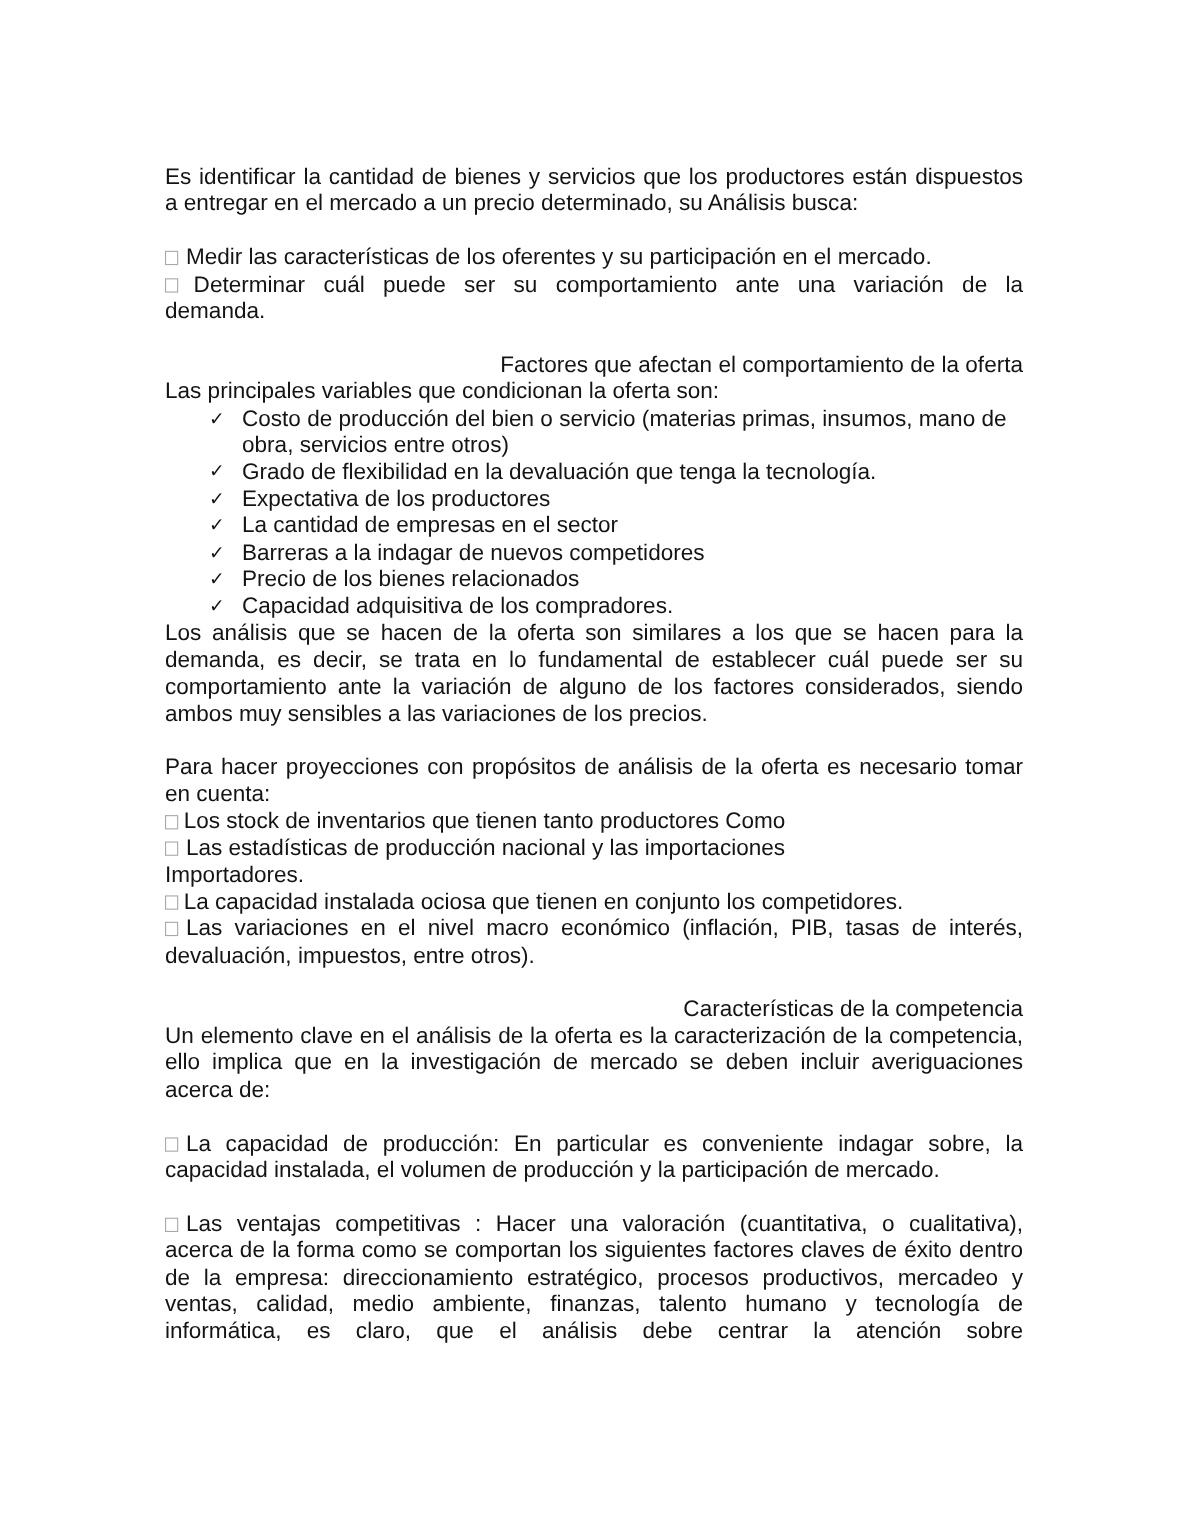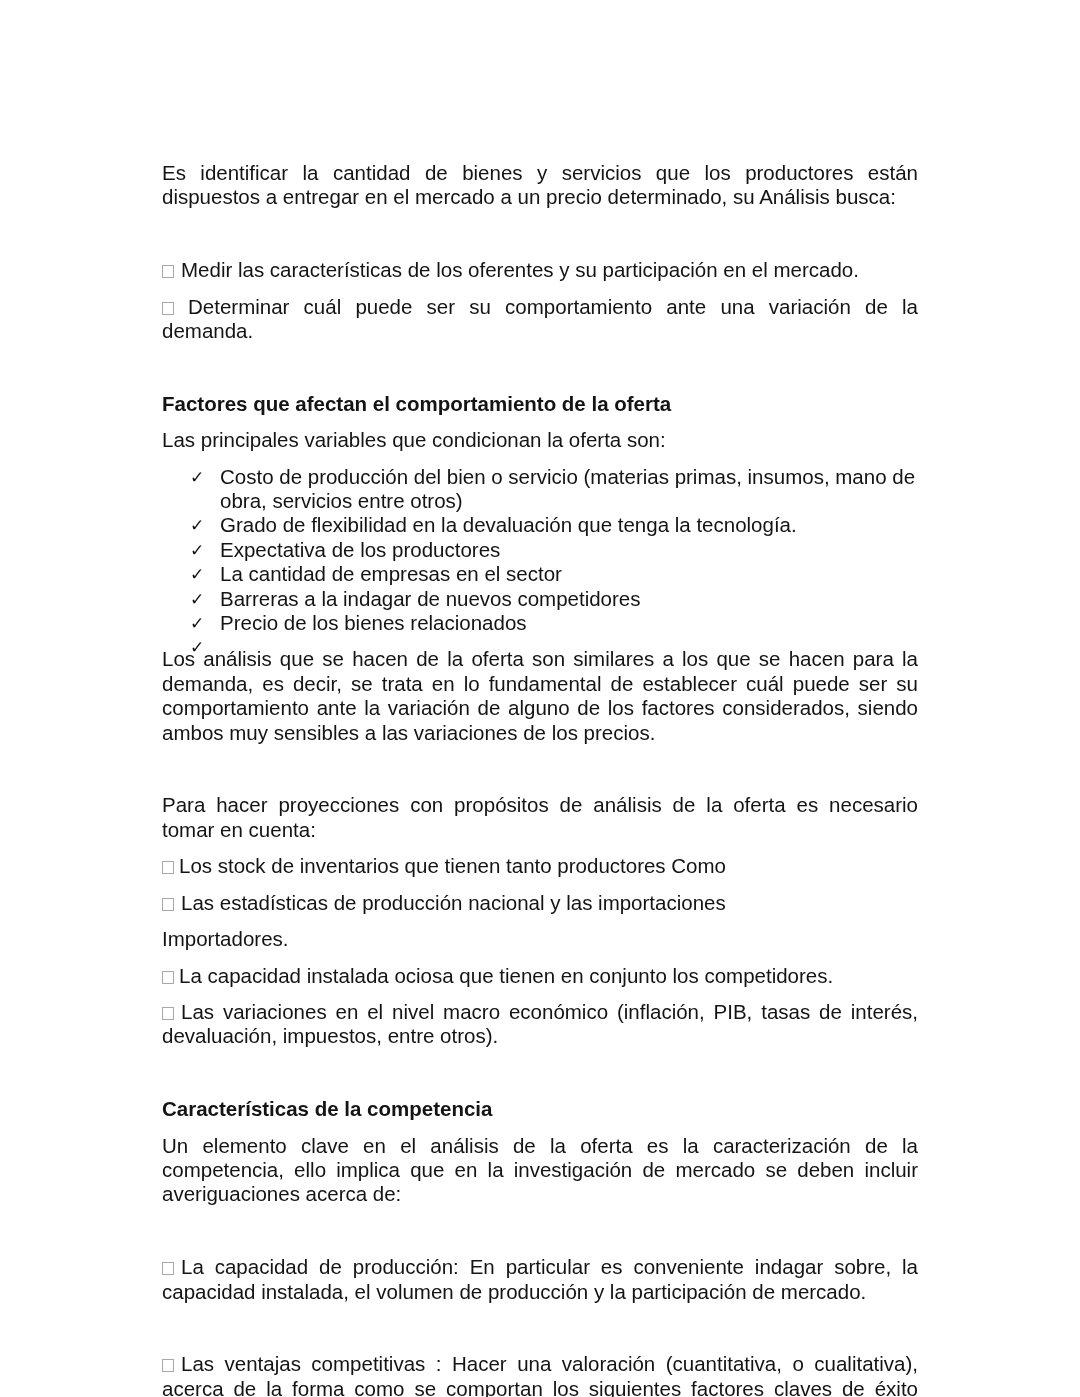--- a/index.html
+++ b/index.html
@@ -7,24 +7,24 @@
   .page {
     position: absolute;
     left: 150px;
     top: 149px;
     width: 780px;
     font-family: "Liberation Sans", sans-serif;
     font-size: 20.5px;
     line-height: 24.4px;
     color: #141414;
   }
-  p { margin: 12px; }
+  p { margin: 0; }
   .justify { text-align: justify; text-align-last: left; }
   .gap { height: 24.4px; }
-  .heading { font-weight: bold; }
+  .heading { font-weight: normal; text-align: right; }
   .box {
     display: inline-block;
     width: 12px; height: 13px;
     border: 1px solid #a8a8a8;
     box-sizing: border-box;
     margin-right: 7px;
     vertical-align: -1px;
   }
   .checklist { list-style: none; margin: 0; padding: 0 0 0 40px; }
   .checklist li { position: relative; padding-left: 30px; }
@@ -48,21 +48,21 @@
 
   <p class="heading">Factores que afectan el comportamiento de la oferta</p>
   <p>Las principales variables que condicionan la oferta son:</p>
   <ul class="checklist">
     <li><span class="check">✓</span><span>Costo de producción del bien o servicio (materias primas, insumos, mano de obra, servicios entre otros)</span></li>
     <li><span class="check">✓</span><span>Grado de flexibilidad en la devaluación que tenga la tecnología.</span></li>
     <li><span class="check">✓</span><span>Expectativa de los productores</span></li>
     <li><span class="check">✓</span><span>La cantidad de empresas en el sector</span></li>
     <li><span class="check">✓</span><span>Barreras a la indagar de nuevos competidores</span></li>
     <li><span class="check">✓</span><span>Precio de los bienes relacionados</span></li>
-    <li><span class="check">✓</span></li>
+    <li><span class="check">✓</span><span>Capacidad adquisitiva de los compradores.</span></li>
   </ul>
   <p class="justify">Los análisis que se hacen de la oferta son similares a los que se hacen para la demanda, es decir, se trata en lo fundamental de establecer cuál puede ser su comportamiento ante la variación de alguno de los factores considerados, siendo ambos muy sensibles a las variaciones de los precios.</p>
   <div class="gap"></div>
 
   <p class="justify">Para hacer proyecciones con propósitos de análisis de la oferta es necesario tomar en cuenta:</p>
   <p><span class="box" style="margin-right:5px;"></span><span>Los stock de inventarios que tienen tanto productores Como</span></p>
   <p><span class="box"></span><span>Las estadísticas de producción nacional y las importaciones</span></p>
   <p>Importadores.</p>
   <p><span class="box" style="margin-right:5px;"></span><span>La capacidad instalada ociosa que tienen en conjunto los competidores.</span></p>
   <p class="justify"><span class="box"></span><span>Las variaciones en el nivel macro económico (inflación, PIB, tasas de interés, devaluación, impuestos, entre otros).</span></p>

